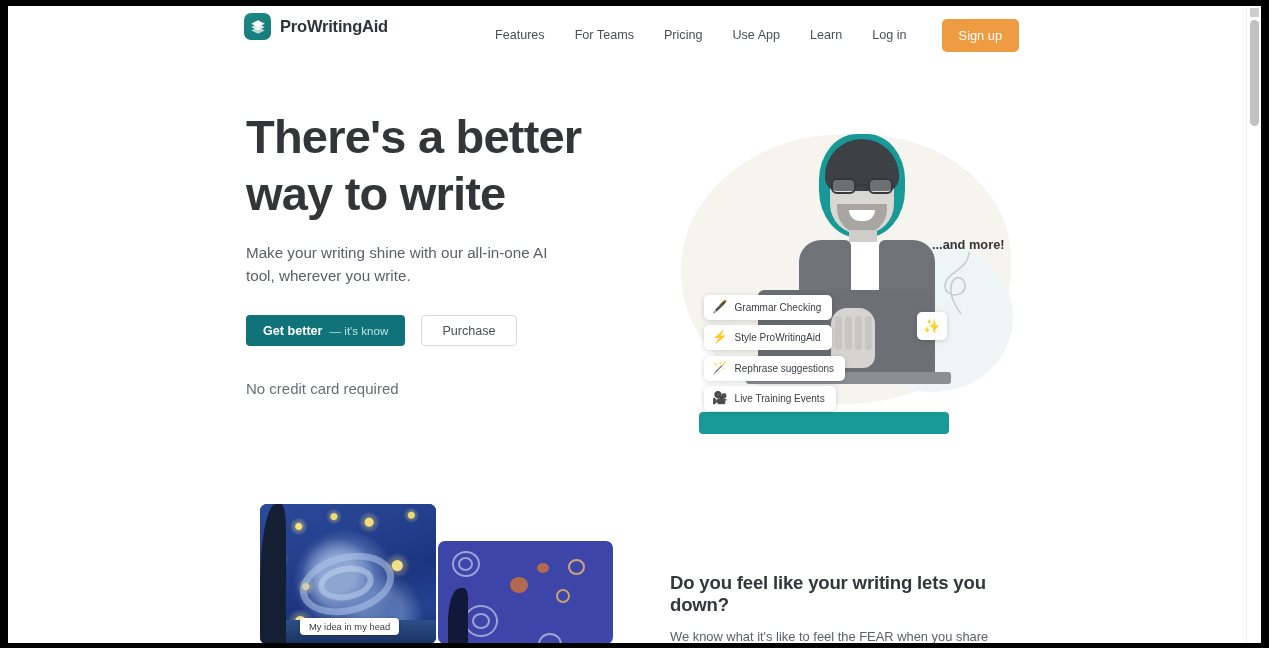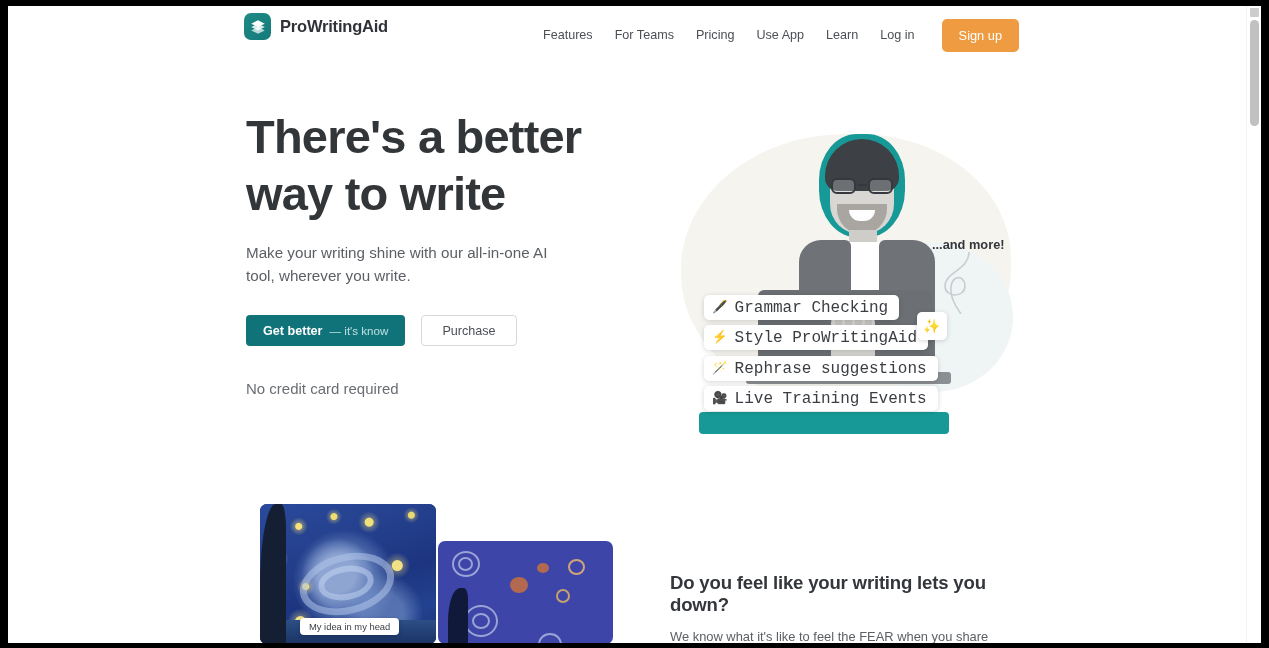--- a/index.html
+++ b/index.html
@@ -86,21 +86,21 @@
   }
   .brand-name {
     font-size: 16.5px;
     font-weight: bold;
     color: #2f3237;
     letter-spacing: -0.2px;
   }
   nav#main-nav {
     position: absolute; right: 227px; top: 0;
     height: 58px;
-    display: flex; align-items: center; gap: 0px;
+    display: flex; align-items: center; gap: 8px;
   }
   nav#main-nav a.nav-link {
     font-size: 12.6px;
     color: #4b4f56;
     text-decoration: none;
     padding: 6px 11px;
     white-space: nowrap;
   }
   #signup-btn {
     margin-left: 16px;
@@ -312,21 +312,21 @@
     background: #ffffff;
     border-radius: 5px;
     box-shadow: 0 1px 5px rgba(0,0,0,0.17);
     height: 25px;
     display: flex; align-items: center;
     padding: 0 11px 0 8px;
     gap: 7px;
     white-space: nowrap;
   }
   .chip .chip-icon { font-size: 12.5px; line-height: 1; }
-  .chip .chip-label { font-size: 16px; color: #3a3d42; font-family: Liberation Mono, monospace; }
+  .chip .chip-label { font-size: 10px; color: #3a3d42; }
   #chip-0 { left: 41px;  top: 183px; }
   #chip-1 { left: 41px;  top: 213px; }
   #chip-2 { left: 41px;  top: 244px; }
   #chip-3 { left: 41px;  top: 274px; }
 
   #sparkle-card {
     position: absolute; left: 254px; top: 200px;
     width: 30px; height: 28px;
     background: #ffffff;
     border-radius: 5px;

